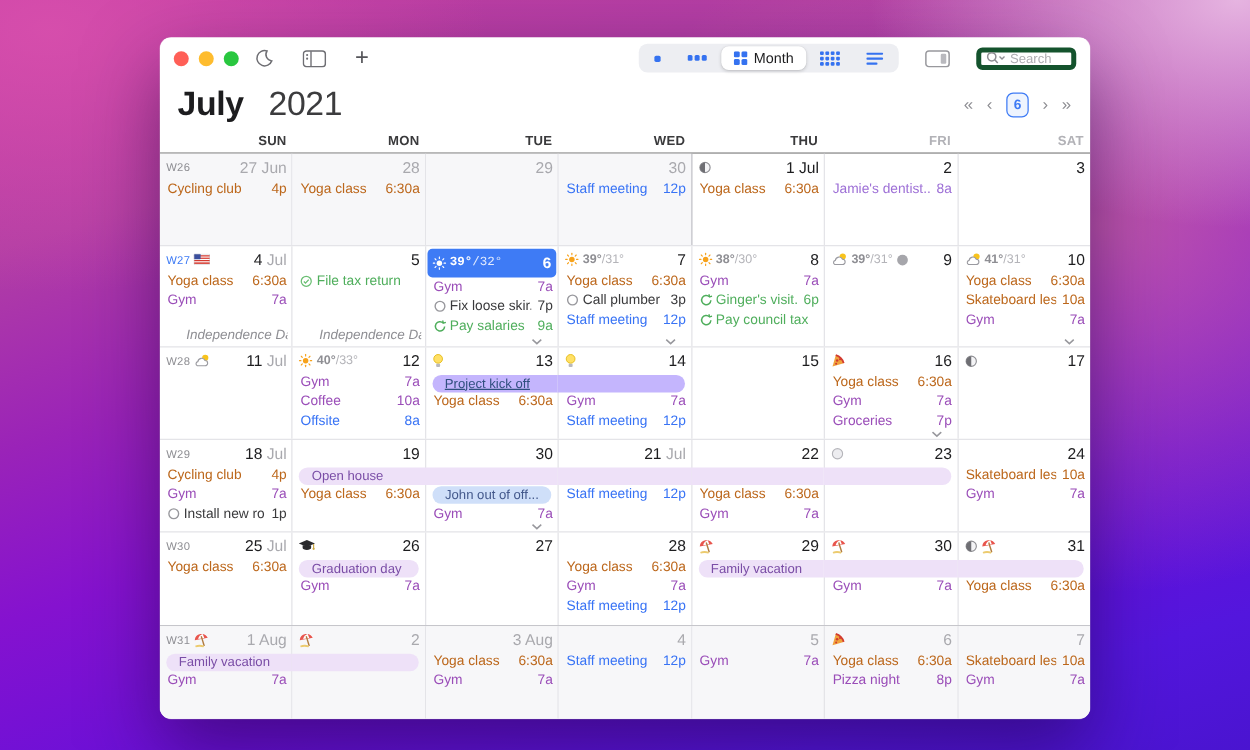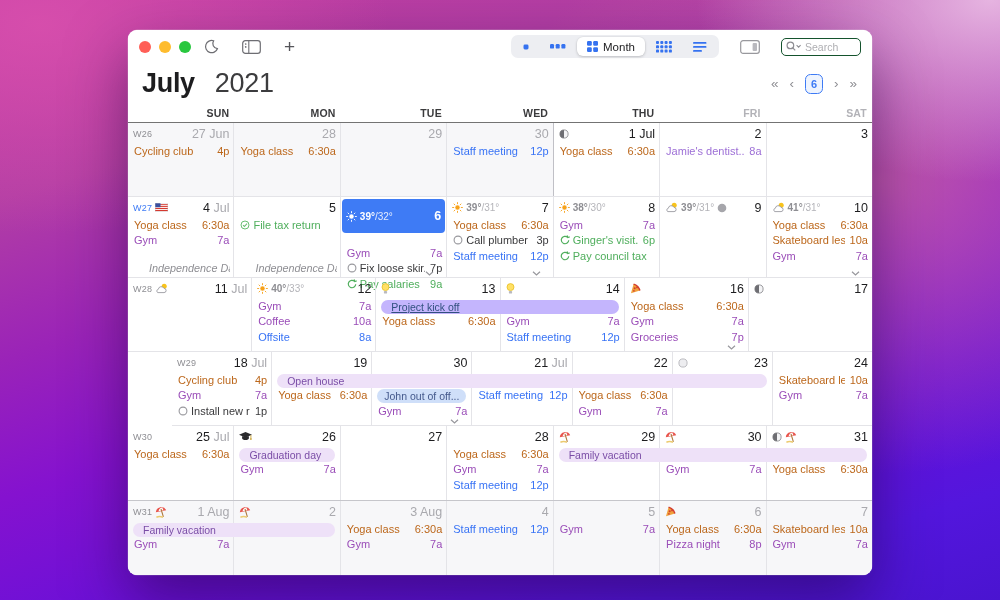--- a/index.html
+++ b/index.html
@@ -27,21 +27,21 @@
   .tb-ic.sidebar { margin-left:14px; }
   .plus { margin-left:14px; font-size:19px; font-weight:300; color:#55555a; line-height:1; }
   .tb-spacer { flex:1; }
 
   .segctl { display:flex; align-items:center; background:#edeef2; border-radius:7px; padding:2px; height:23px; gap:1px; }
   .seg { display:flex; align-items:center; justify-content:center; gap:5px; height:19px; padding:0 10px; border-radius:6px; }
   .seg.sel { background:#fff; box-shadow:0 1px 3px rgba(0,0,0,.18), 0 0 0 .5px rgba(0,0,0,.04); }
   .seg .lab { font-size:11.5px; color:#1d1d1f; font-weight:500; }
 
   .panelbtn { margin-left:12px; display:flex; align-items:center; }
-  .searchbox { margin-left:12px; width:80px; height:18px; border:1px solid #14532d; border-radius:5px;
+  .searchbox { margin-left:12px; width:80px; height:18px; border:4px solid #14532d; border-radius:5px;
     display:flex; align-items:center; padding:0 4px; gap:3px; background:#fff; }
   .searchbox .ph { font-size:10.5px; color:#aeaeb2; }
 
   
   .monthbar { height:41px; display:flex; align-items:center; padding:0 13px 0 14px; background:#fff; }
   .mtitle { font-size:27px; color:#1d1d1f; letter-spacing:-.3px; }
   .mtitle .mon { font-weight:700; }
   .mtitle .yr { font-weight:300; color:#3c3c3e; margin-left:20px; }
   .mb-spacer { flex:1; }
   .tzblock { text-align:left; margin-right:14px; }
@@ -60,21 +60,21 @@
   
   .grid { height:452px; display:flex; flex-direction:column; background:#fff;justify-content:center; }
   .wrow { display:flex; flex:none; border-bottom:1px solid #e4e4e8; }
   .wrow.last { flex:1; border-bottom:none; }
   .wrow.darktop { border-top:1px solid #c6c6cb; }
   .cell { flex:1; position:relative; border-right:1px solid #e4e4e8; padding-top:1px; min-width:0; }
   .cell:last-child { border-right:none; }
   .cell.out { background:#f7f7f9; }
 
   .chead { display:flex; align-items:center; height:19px; padding:0 4px 0 5px; gap:3px; }
-  .chead.today { background:#3e7bf5; border-radius:4px; margin:1px 1px 12px; height:34px; padding:0 4px; }
+  .chead.today { background:#3e7bf5; border-radius:4px; margin:1px 1px 0; height:23px; padding:0 4px;font-family:Liberation Mono, monospace; }
   .wknum { font-size:9px; color:#8e8e93; font-weight:500; letter-spacing:.2px; }
   .wknum.cur { color:#3e7bf5; }
   .temp { font-size:10px; color:#98989d; white-space:nowrap; }
   .temp b { font-weight:600; color:#8e8e93; }
   .chead.today .temp, .chead.today .temp b { color:#fff; }
   .chead.today .temp i { font-style:normal; color:rgba(255,255,255,.85); }
   .temp i { font-style:normal; color:#b4b4b9; }
   .hspace { flex:1; }
   .dnum { font-size:12.5px; font-weight:500; color:#1d1d1f; white-space:nowrap; }
   .dnum .suf { color:#a9a9ae; font-weight:400; }
@@ -614,20 +614,26 @@
               <span class="ti">Gym</span>
               <span class="tm">7a</span>
             </div>
             <div class="ev c-blue">
               <span class="ti">Staff meeting</span>
               <span class="tm">12p</span>
             </div>
           </div>
           <div class="cell">
             <div class="chead">
+              <span class="hspace"></span>
+              <span class="dnum">15</span>
+            </div>
+          </div>
+          <div class="cell">
+            <div class="chead">
               <span style="display: flex; align-items: center;">
                 <svg width="11" height="11" viewBox="0 0 11 11">
                   <path d="M1 10.2 L9.9 7.5 A9.2 9.2 0 0 0 3.6 1.1 Z" fill="#f0a13c"></path>
                   <path d="M3.6 1.1 A9.2 9.2 0 0 1 9.9 7.5" fill="none" stroke="#d23b2f" stroke-width="1.5"></path>
                   <circle cx="4.7" cy="5.3" r="1" fill="#d23b2f"></circle>
                   <circle cx="7" cy="4.4" r="0.85" fill="#d23b2f"></circle>
                   <circle cx="3.9" cy="7.9" r="0.8" fill="#d23b2f"></circle>
                 </svg>
               </span>
               <span class="hspace"></span>
@@ -655,21 +661,21 @@
                 <svg width="10" height="10" viewBox="0 0 10 10">
                   <circle cx="5" cy="5" r="4.1" fill="#f4f4f6" stroke="#8e8e93" stroke-width="0.9"></circle>
                   <path d="M5 0.9 a4.1 4.1 0 0 0 0 8.2 z" fill="#6e6e73"></path>
                 </svg>
               </span>
               <span class="hspace"></span>
               <span class="dnum">17</span>
             </div>
           </div>
         </div>
-        <div class="wrow" style="height: 74px; margin-left: 44px;">
+        <div class="wrow" style="height: 74px;">
           <div class="cell">
             <div class="chead">
               <span class="wknum">W29</span>
               <span class="hspace"></span>
               <span class="dnum">18<span class="suf"> Jul</span></span>
             </div>
             <div class="ev c-orange">
               <span class="ti">Cycling club</span>
               <span class="tm">4p</span>
             </div>

